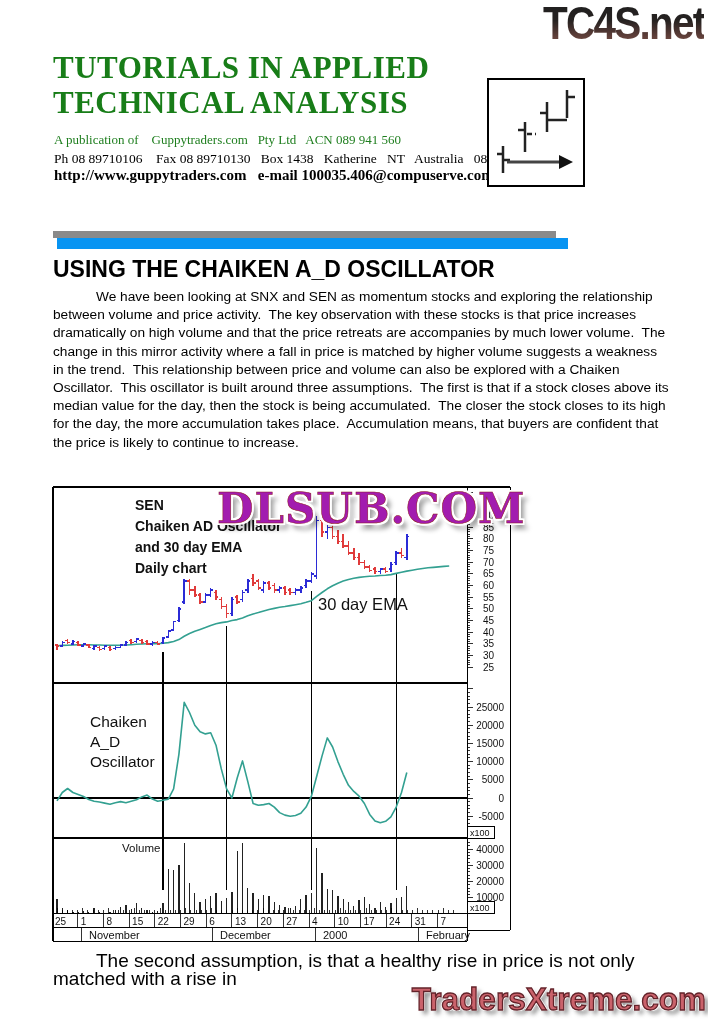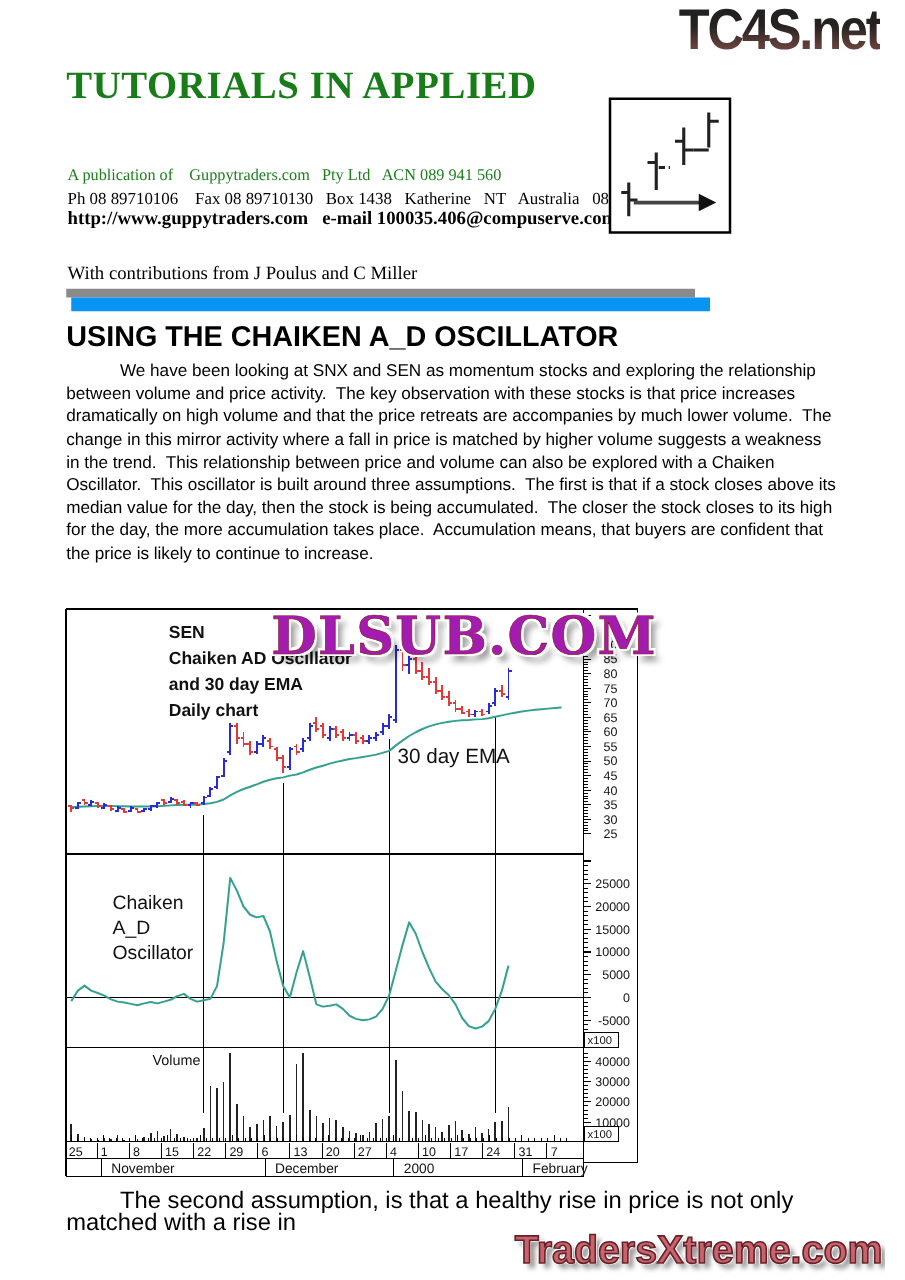--- a/index.html
+++ b/index.html
@@ -58,26 +58,26 @@
 </style>
 </head>
 <body>
 
 <div class="page">
 
   <div class="tc4s">TC4S.net</div>
 
   <div class="title">
     <div>TUTORIALS IN APPLIED</div>
+    <div>TECHNICAL ANALYSIS</div>
   </div>
 
   <div class="m-line publine pre">A publication of    Guppytraders.com   Pty Ltd   ACN 089 941 560</div>
   <div class="m-line phline pre">Ph 08 89710106    Fax 08 89710130   Box 1438   Katherine   NT   Australia   0851</div>
   <div class="m-line webline pre">http://www.guppytraders.com   e-mail 100035.406@compuserve.com</div>
-  <div class="m-line contribline pre">With contributions from J Poulus and C Miller</div>
 
   <div class="logo-box">
     <svg width="90" height="101" viewBox="0 0 90 101">
       <g stroke="#222" stroke-width="2.5" fill="none">
         <line x1="14" y1="66" x2="14" y2="93"></line>
         <line x1="8" y1="74" x2="14" y2="74"></line>
         <line x1="14" y1="80" x2="21" y2="80"></line>
         <line x1="36" y1="42" x2="36" y2="72"></line>
         <line x1="29" y1="50" x2="36" y2="50"></line>
         <line x1="38" y1="54" x2="47" y2="54" stroke-dasharray="5,3"></line>

